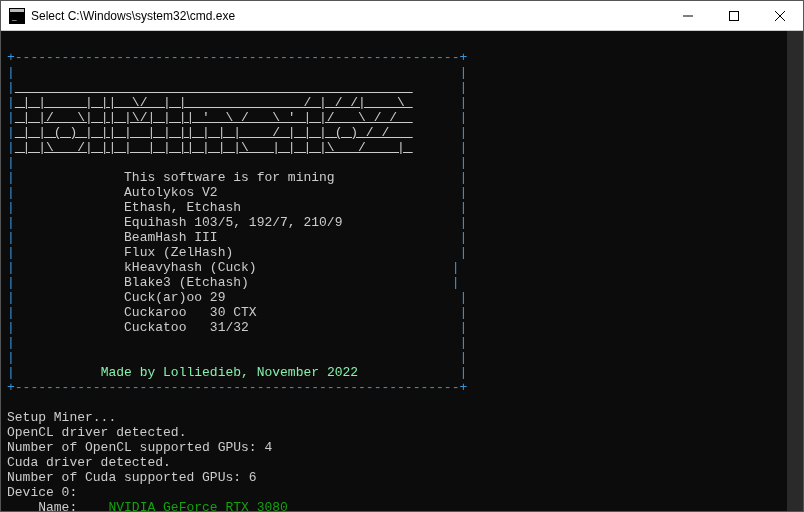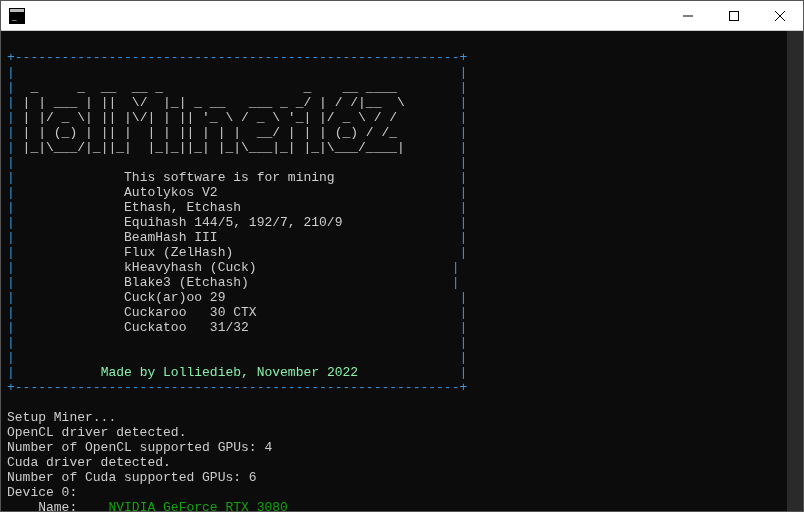--- a/index.html
+++ b/index.html
@@ -6,39 +6,40 @@
   html, body { width: 804px; height: 512px; overflow: hidden; font-family: "Segoe UI", sans-serif; background: #fff; }
   .window { width: 804px; height: 512px; border: 1px solid #555; display: flex; flex-direction: column; background: #fff; }
   .titlebar { height: 30px; background: #fff; display: flex; align-items: center; border-bottom: 1px solid #ccc; }
   .titlebar-icon { width: 16px; height: 16px; margin: 0 6px 0 8px; display: flex; align-items: center; justify-content: center; }
   .titlebar-title { font-size: 12px; color: #000; flex: 0 0 auto; }
   .titlebar-spacer { flex: 1; }
   .tb-btn { width: 46px; height: 29px; display: flex; align-items: center; justify-content: center; }
   .tb-btn svg { display: block; }
   .terminal { flex: 1; background: #0c0c0c; color: #cccccc; font-family: Consolas, "Courier New", monospace; font-size: 13px; line-height: 15px; padding: 4px 6px; white-space: pre; overflow: hidden; position: relative; }
   .box-line { color: #3a96dd; }
-  .ascii-art { color: #cccccc; }
+  .ascii-art { color: #cccccc; text-decoration: underline; }
   .credit { color: #86efac; }
   .status-line { color: #cccccc; }
   .gpu-name { color: #13a10e; }
   .scrollbar { position: absolute; right: 0; top: 0; width: 16px; height: 100%; background: #171717; }
   .scrollbar-thumb { position: absolute; right: 0; top: 0; width: 16px; height: 100%; background: #2a2a2a; }
 </style>
 </head>
 <body>
 
 <div class="window">
   <div class="titlebar">
     <span class="titlebar-icon">
       <svg width="16" height="16" viewBox="0 0 16 16">
         <rect x="0" y="0" width="16" height="16" fill="#000"></rect>
         <rect x="1" y="1" width="14" height="3" fill="#bbb"></rect>
         <text x="3" y="12" font-size="9" fill="#fff" font-family="Consolas">_</text>
       </svg>
     </span>
+    <span class="titlebar-title">Select C:\Windows\system32\cmd.exe</span>
     <span class="titlebar-spacer"></span>
     <div class="tb-btn">
       <svg width="10" height="10" viewBox="0 0 10 10">
           <line x1="0" y1="5" x2="10" y2="5" stroke="#000" stroke-width="1"></line>
         </svg>
     </div>
     <div class="tb-btn">
       <svg width="10" height="10" viewBox="0 0 10 10">
           <rect x="0.5" y="0.5" width="9" height="9" fill="none" stroke="#000" stroke-width="1"></rect>
         </svg>
@@ -56,21 +57,21 @@
 <span class="box-line">|</span>                                                         <span class="box-line">|</span>
 <span class="box-line">|</span><span class="ascii-art">  _     _  __  __ _                  _    __ ____  </span>      <span class="box-line">|</span>
 <span class="box-line">|</span><span class="ascii-art"> | | ___ | ||  \/  |_| _ __   ___ _ _/ | / /|__  \ </span>      <span class="box-line">|</span>
 <span class="box-line">|</span><span class="ascii-art"> | |/ _ \| || |\/| | || '_ \ / _ \ '_| |/ _ \ / /  </span>      <span class="box-line">|</span>
 <span class="box-line">|</span><span class="ascii-art"> | | (_) | || |  | | || | | |  __/ | | | (_) / /_  </span>      <span class="box-line">|</span>
 <span class="box-line">|</span><span class="ascii-art"> |_|\___/|_||_|  |_|_||_| |_|\___|_| |_|\___/____| </span>      <span class="box-line">|</span>
 <span class="box-line">|</span>                                                         <span class="box-line">|</span>
 <span class="box-line">|</span>              <span>This software is for mining</span>                <span class="box-line">|</span>
 <span class="box-line">|</span>              <span>Autolykos V2</span>                               <span class="box-line">|</span>
 <span class="box-line">|</span>              <span>Ethash, Etchash</span>                            <span class="box-line">|</span>
-<span class="box-line">|</span>              <span>Equihash 144/5, 192/7, 210/9</span>               <span class="box-line">|</span>
+<span class="box-line">|</span>              <span>Equihash 103/5, 192/7, 210/9</span>               <span class="box-line">|</span>
 <span class="box-line">|</span>              <span>BeamHash III</span>                               <span class="box-line">|</span>
 <span class="box-line">|</span>              <span>Flux (ZelHash)</span>                             <span class="box-line">|</span>
 <span class="box-line">|</span>              <span>kHeavyhash (Cuck)</span>                         <span class="box-line">|</span>
 <span class="box-line">|</span>              <span>Blake3 (Etchash)</span>                          <span class="box-line">|</span>
 <span class="box-line">|</span>              <span>Cuck(ar)oo 29</span>                              <span class="box-line">|</span>
 <span class="box-line">|</span>              <span>Cuckaroo   30 CTX</span>                          <span class="box-line">|</span>
 <span class="box-line">|</span>              <span>Cuckatoo   31/32</span>                           <span class="box-line">|</span>
 <span class="box-line">|</span>                                                         <span class="box-line">|</span>
 <span class="box-line">|</span>                                                         <span class="box-line">|</span>
 <span class="box-line">|</span>           <span class="credit">Made by Lolliedieb, November 2022</span>             <span class="box-line">|</span>

